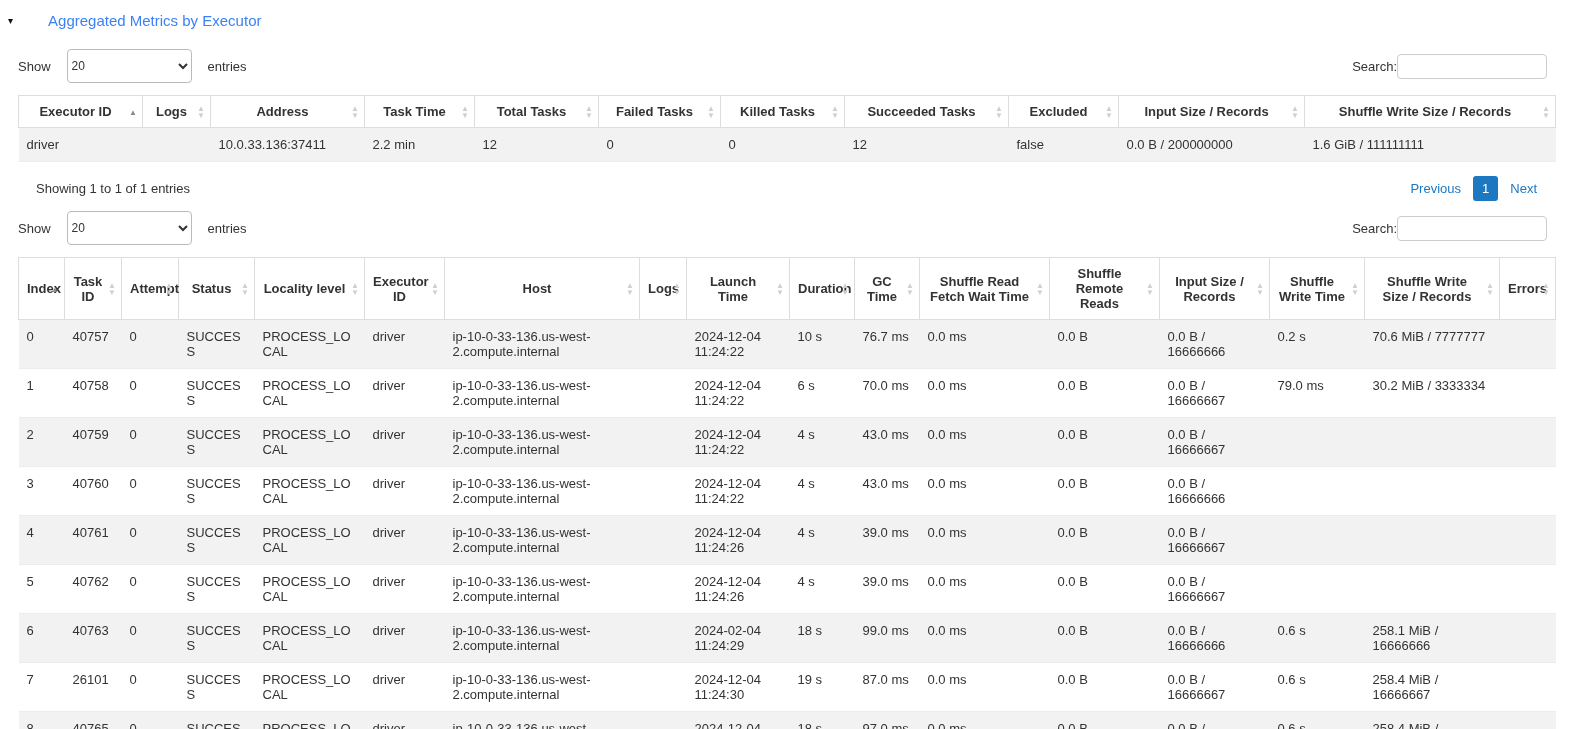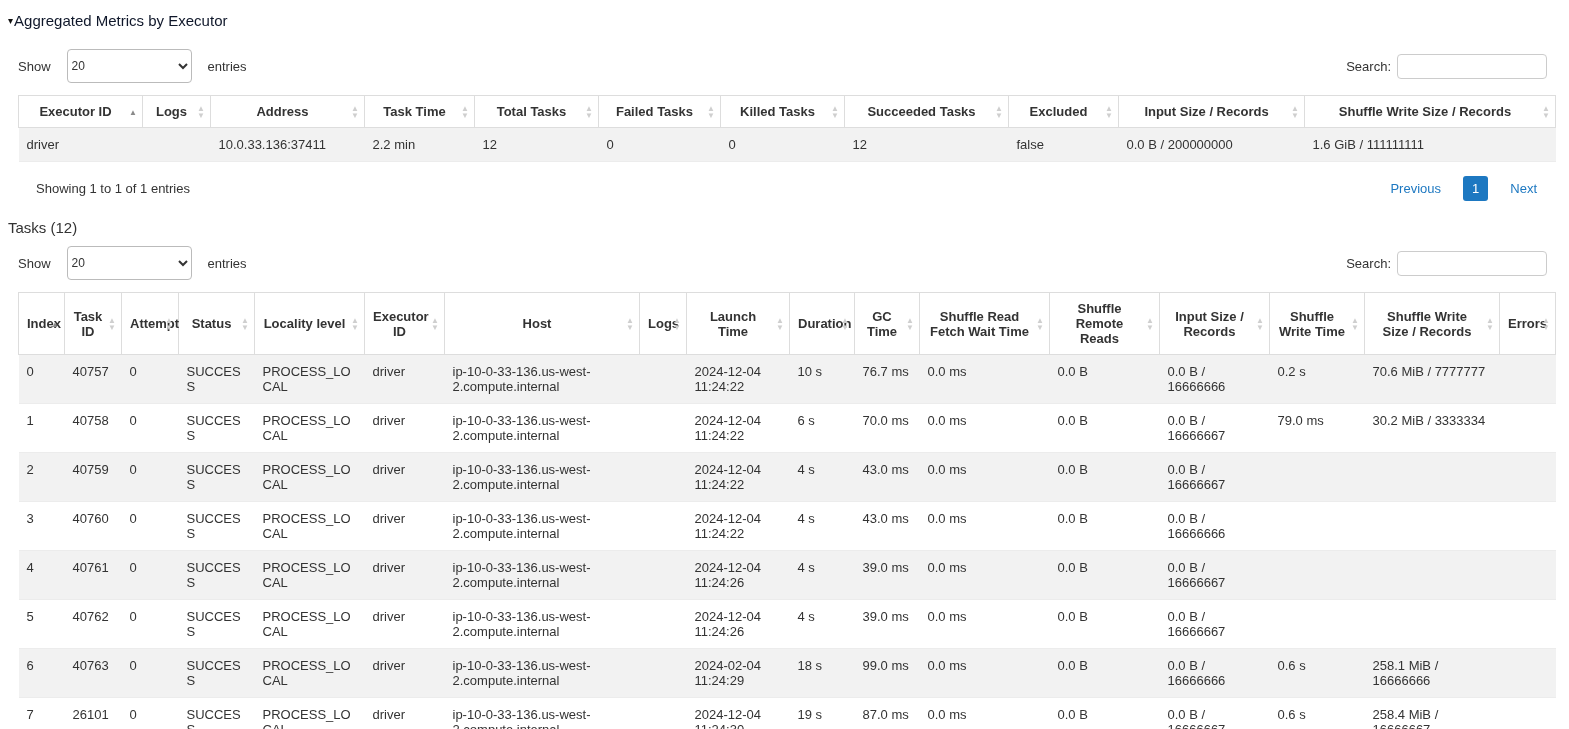--- a/index.html
+++ b/index.html
@@ -8,34 +8,34 @@
     width: 1569px; height: 729px; overflow: hidden;
     background: #fff; color: #333;
     font-family: "Liberation Sans", sans-serif;
     font-size: 13px;
   }
   .page { padding: 8px 8px 0 8px; }
 
   
   .section-title { margin: 4px 0 20px 0; font-size: 15px; }
   .collapse-arrow { color: #111; font-size: 10px; vertical-align: 2px; margin-right: 1px; }
-  .title-link { color: #0f172a; text-decoration: none; cursor: pointer; }
+  .title-link { color: #3b82f6; text-decoration: none; cursor: pointer; margin-left: 34px; }
 
   
   .table-controls {
     display: flex; justify-content: space-between; align-items: center;
     margin: 0 14px 12px 10px; font-size: 13px;
   }
   .length-control { display: flex; align-items: center; gap: 16px; }
   .length-control select {
     width: 125px; height: 34px; font-size: 12px;
     border: 1px solid #bbb; border-radius: 4px; background: #fff; color: #333;
     font-family: "Liberation Sans", sans-serif;
   }
-  .search-control { display: flex; align-items: center; gap: 6px; }
+  .search-control { display: flex; align-items: center; }
   .search-control input {
     width: 150px; height: 25px; border: 1px solid #ccc; border-radius: 4px;
     padding: 2px 6px; font-size: 12px; outline: none;
   }
 
   
   .dt-table {
     width: 1537px; margin-left: 10px; border-collapse: collapse;
     table-layout: fixed; font-size: 13px;
   }
@@ -58,21 +58,21 @@
     display: flex; flex-direction: column; align-items: center;
     font-size: 8px; line-height: 7px; color: #cfcfcf;
   }
   .sort-icons.sorted-asc { color: #8a8a8a; }
 
   
   .table-footer {
     display: flex; justify-content: space-between; align-items: center;
     margin: 14px 14px 10px 28px; font-size: 13px;
   }
-  .pagination { display: flex; align-items: center; gap: 12px; }
+  .pagination { display: flex; align-items: center; gap: 2px; }
   .pagination .page-btn {
     color: #1d78c1; text-decoration: none; padding: 5px 10px;
     border-radius: 3px; cursor: pointer; font-size: 13px;
   }
   .pagination .page-btn.active {
     background: #1d78c1; color: #fff; padding: 5px 9px;
   }
 
   .tasks-title { font-size: 15px; color: #333; margin: 18px 0 10px 0; }
 </style>
@@ -179,21 +179,20 @@
 
   <div class="table-footer">
     <span>Showing 1 to 1 of 1 entries</span>
     <div class="pagination">
       <a class="page-btn">Previous</a>
       <a class="page-btn active">1</a>
       <a class="page-btn">Next</a>
     </div>
   </div>
 
-  <div class="tasks-title">Tasks (12)</div>
 
   <div class="table-controls">
     <div class="length-control">
       <span>Show</span>
       <select>
         <option>20</option>
       </select>
       <span>entries</span>
     </div>
     <div class="search-control">

